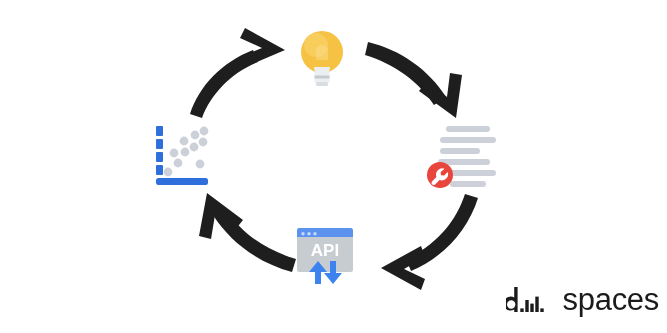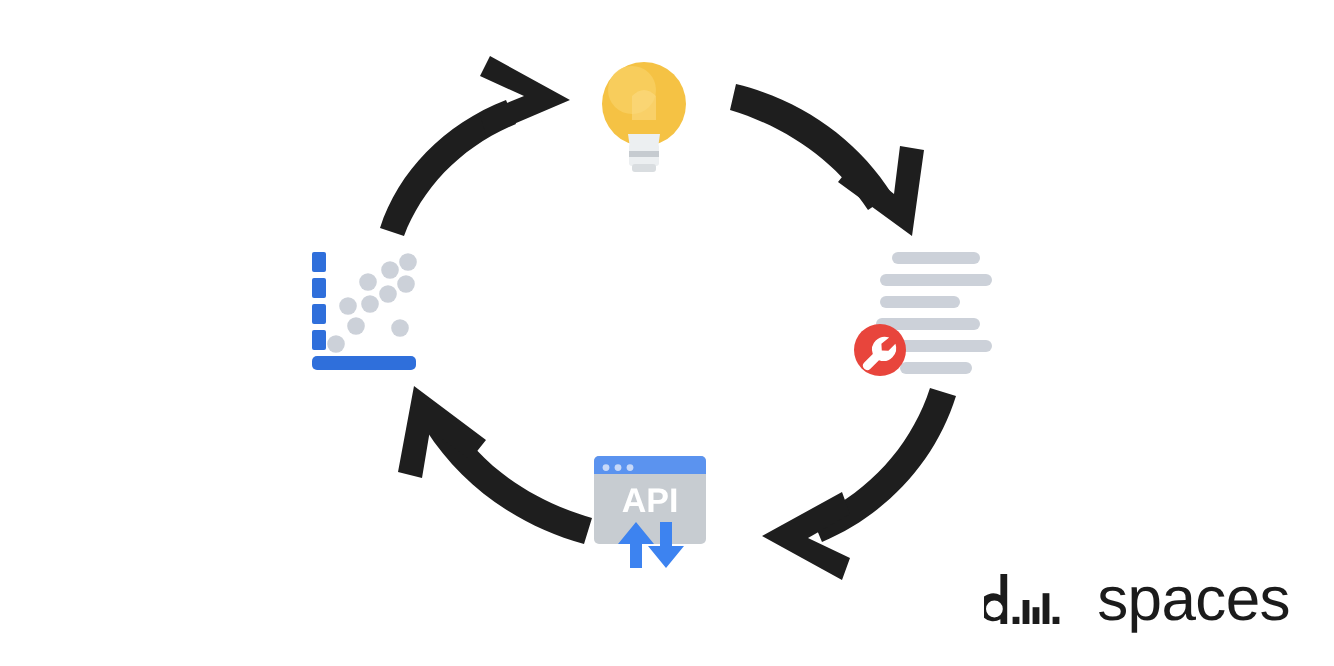--- a/index.html
+++ b/index.html
@@ -27,21 +27,21 @@
   .node-label-hidden {
     position: absolute;
     width: 1px;
     height: 1px;
     overflow: hidden;
     clip: rect(0 0 0 0);
     white-space: nowrap;
   }
   #brand {
     position: absolute;
-    right: 22px;
+    right: 8px;
     bottom: 18px;
     display: flex;
     align-items: center;
     gap: 9px;
   }
   #brand-wordmark {
     font-family: "Liberation Sans", sans-serif;
     font-size: 31px;
     font-weight: 400;
     letter-spacing: -0.3px;

